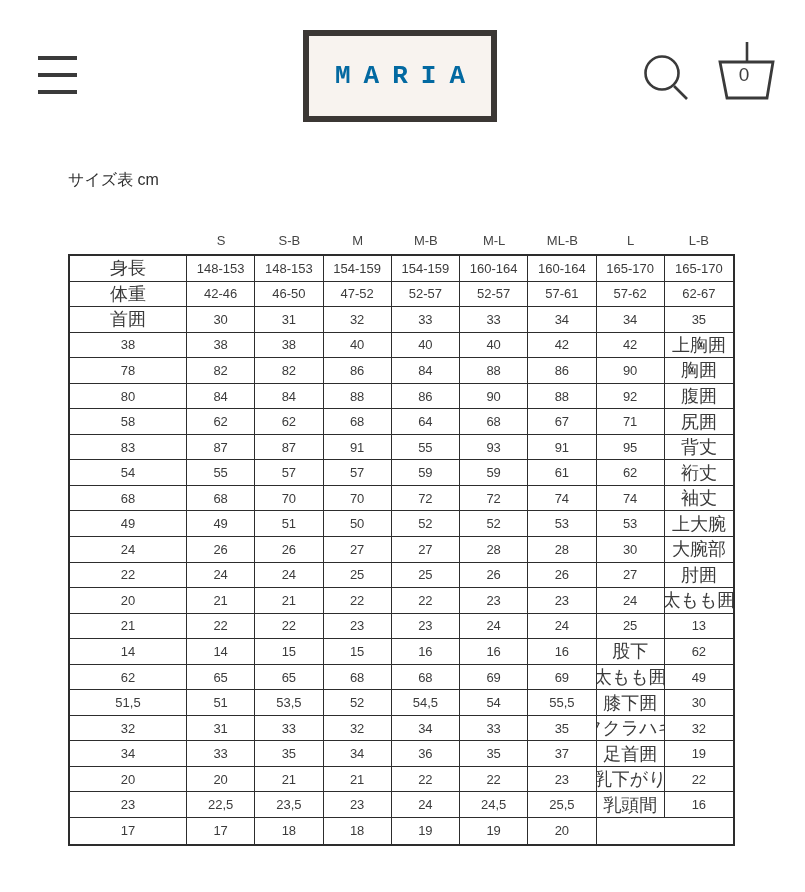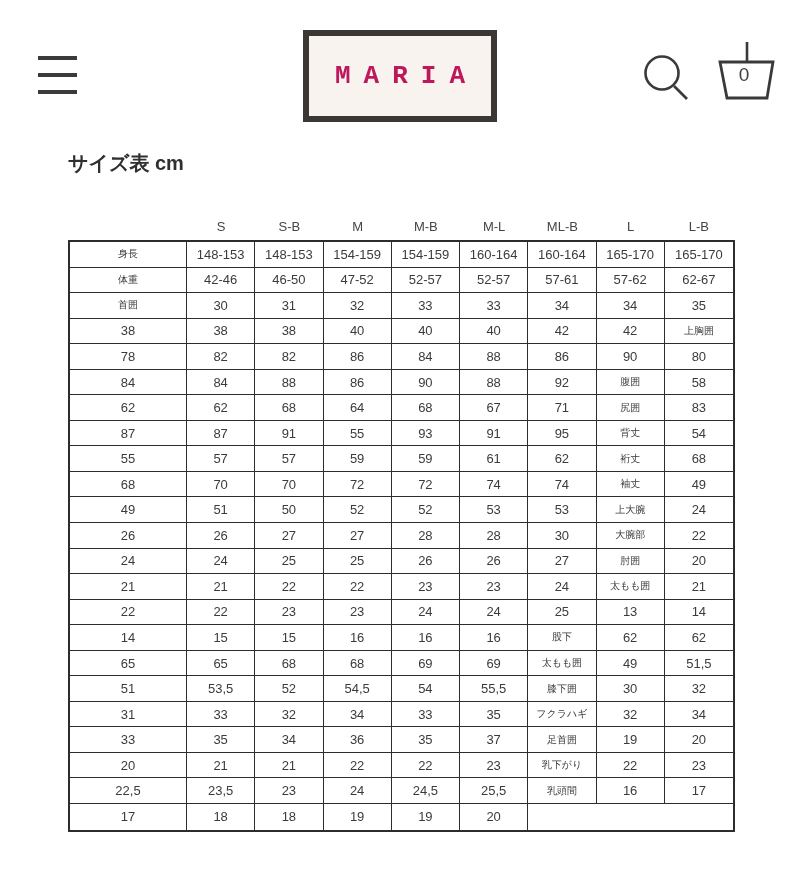--- a/index.html
+++ b/index.html
@@ -26,37 +26,37 @@
   .logo-box {
     position: absolute; left: 303px; top: 30px;
     width: 194px; height: 92px;
     background: #f8f3ef;
     border: 6px solid #3b3734;
     display: flex; align-items: center; justify-content: center;
     cursor: pointer;
   }
   .logo-text {
     font-family: "Liberation Mono", "DejaVu Sans Mono", monospace;
-    font-weight: bold; font-size: 26px; color: #be185d;
+    font-weight: bold; font-size: 26px; color: #0369a1;
     letter-spacing: 13px; padding-left: 13px; white-space: nowrap;
   }
 
   .icon-btn { position: absolute; background: none; border: none; cursor: pointer; padding: 0; }
   .search-btn { left: 640px; top: 51px; width: 52px; height: 52px; }
   .cart-btn   { left: 711px; top: 38px; width: 66px; height: 70px; }
   .icon-btn svg { display: block; width: 100%; height: 100%; }
   .cart-count {
     position: absolute; left: 0; top: 26px; width: 100%;
     text-align: center; font-size: 19px; color: #3f3f3f;
     font-family: "Liberation Sans", sans-serif;
   }
 
   
   .main { margin-left: 68px; width: 667px; }
-  .page-title { font-size: 20px; font-weight: bold; color: #2f2f2f; }
+  .page-title { font-size: 16px; font-weight: normal; color: #2f2f2f; margin-top: 20px; }
 
   .col-header-row {
     margin-top: 42px;
     display: grid;
     grid-template-columns: 117px repeat(8, 1fr);
     width: 667px; padding: 0 2px;
   }
   .col-header {
     text-align: center; font-size: 13px; color: #454545;
     padding-bottom: 6px;
@@ -71,21 +71,21 @@
   }
   .cell {
     border-right: 1px solid #2d2d2d;
     border-bottom: 1px solid #2d2d2d;
     display: flex; align-items: center; justify-content: center;
     font-size: 13px; color: #3b3b3b;
     overflow: hidden; white-space: nowrap;
   }
   .cell:nth-child(9n) { border-right: none; }
   .cell:nth-child(n+199) { border-bottom: none; }
-  .row-label { font-size: 10px; }
+  .row-label { font-size: 18px; }
 </style>
 </head>
 <body>
 
 <header class="site-header">
   <button class="hamburger" aria-label="menu">
     <span></span>
     <span></span>
     <span></span>
   </button>
@@ -163,20 +163,21 @@
       <div class="cell">42</div>
       <div class="cell row-label">上胸囲</div>
       <div class="cell">78</div>
       <div class="cell">82</div>
       <div class="cell">82</div>
       <div class="cell">86</div>
       <div class="cell">84</div>
       <div class="cell">88</div>
       <div class="cell">86</div>
       <div class="cell">90</div>
+      <div class="cell row-label">胸囲</div>
       <div class="cell">80</div>
       <div class="cell">84</div>
       <div class="cell">84</div>
       <div class="cell">88</div>
       <div class="cell">86</div>
       <div class="cell">90</div>
       <div class="cell">88</div>
       <div class="cell">92</div>
       <div class="cell row-label">腹囲</div>
       <div class="cell">58</div>

